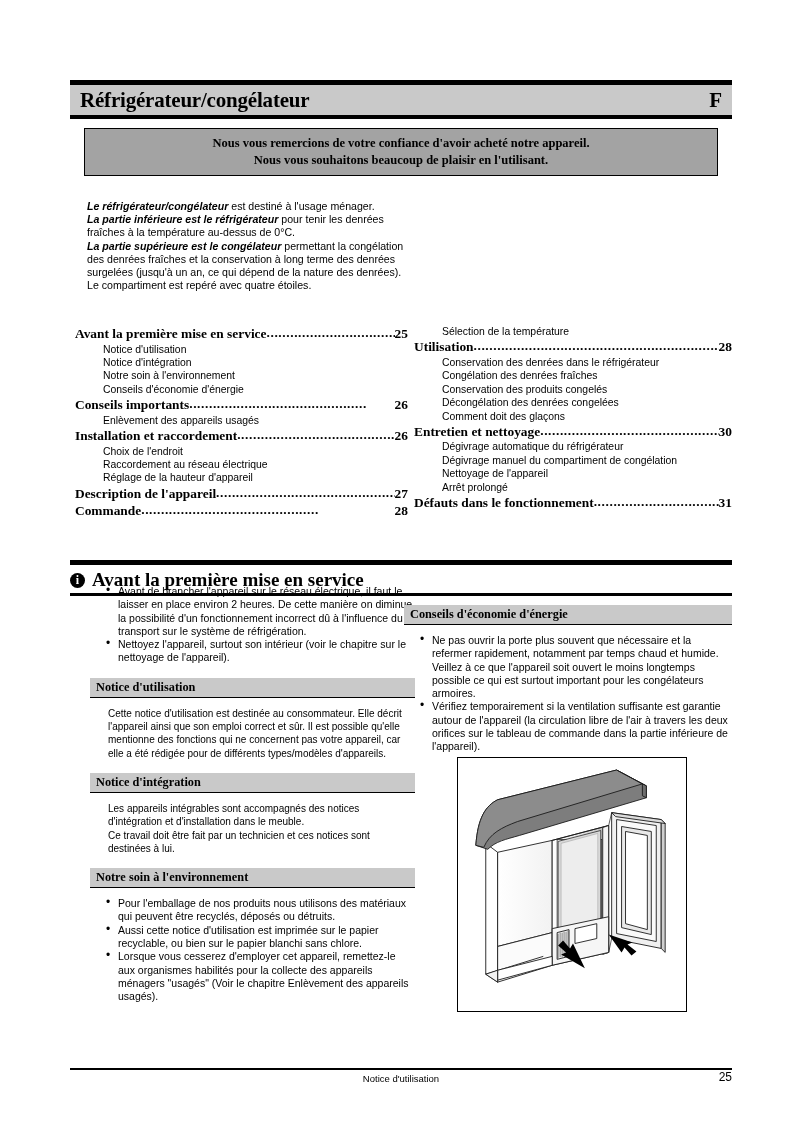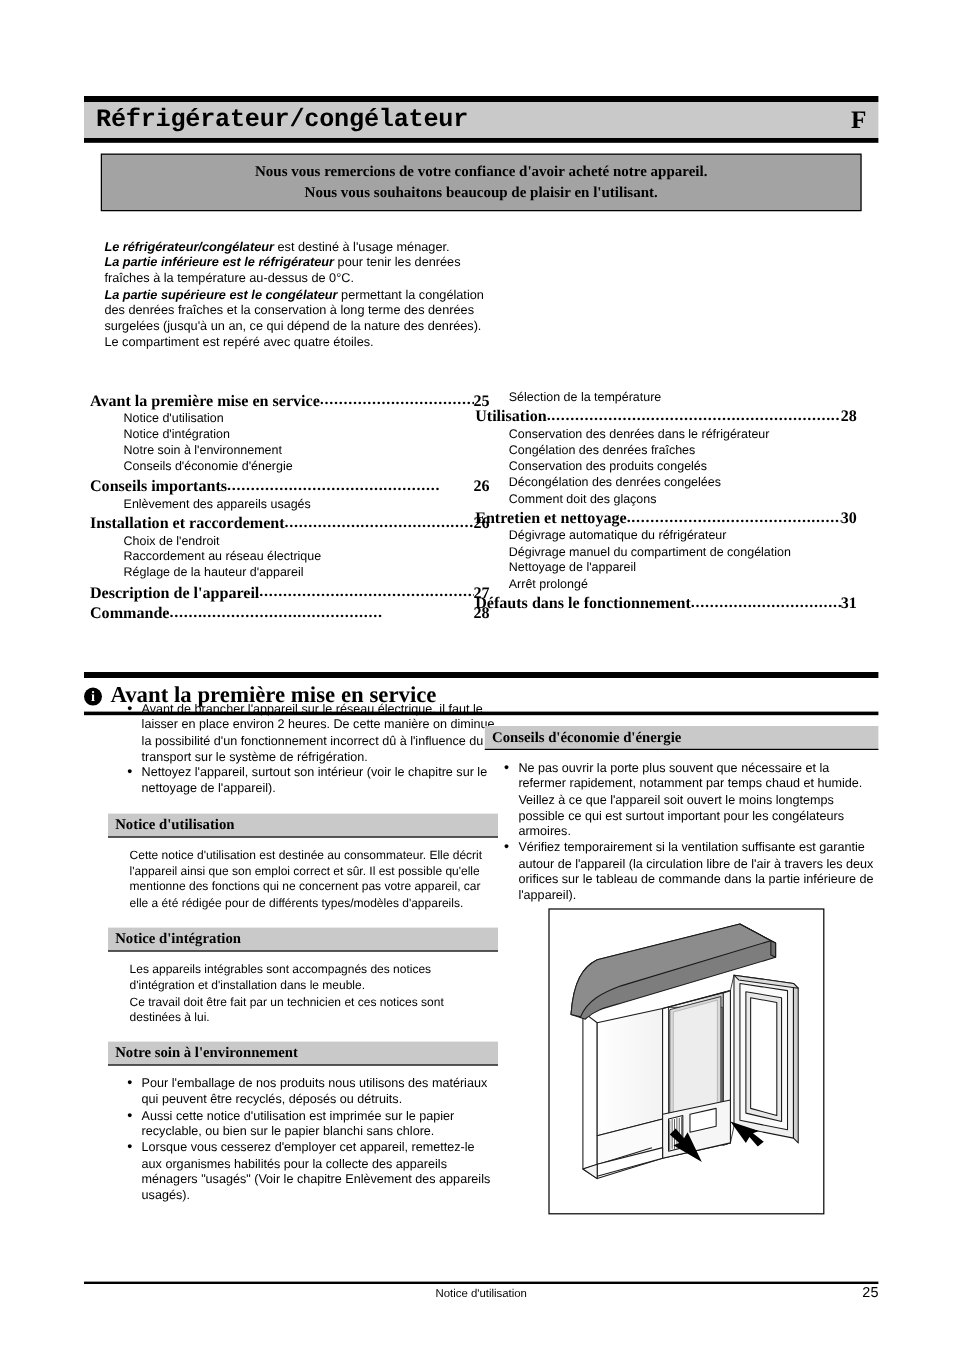--- a/index.html
+++ b/index.html
@@ -12,21 +12,21 @@
   .page{position:absolute;left:0;top:0;width:802px;height:1134px;}
 
   
   .titlebar-wrap{position:absolute;left:70px;top:80px;width:662px;}
   .titlebar-rule-top{height:5px;background:#000;}
   .titlebar{
     background:#c9c9c9;height:30px;display:flex;align-items:center;
     justify-content:space-between;padding:0 10px 0 10px;box-sizing:border-box;
   }
   .titlebar-title{
-    font-family:Liberation Mono, monospace;font-weight:bold;font-size:21px;
+    font-family:Liberation Serif, serif;font-weight:bold;font-size:21px;
     letter-spacing:-0.2px;line-height:1;
   }
   .titlebar-lang{
     font-family:"Liberation Serif", serif;font-weight:bold;font-size:21px;line-height:1;
   }
   .titlebar-rule-bot{height:4px;background:#000;}
 
   
   .thanks{
     position:absolute;left:84px;top:128px;width:634px;height:48px;
@@ -41,21 +41,21 @@
   
   .intro{
     position:absolute;left:87px;top:200px;width:330px;
     font-size:10.6px;line-height:13.2px;
   }
   .intro b{font-weight:bold;font-style:italic;}
 
   
   .toc{position:absolute;top:325px;font-size:10.5px;}
   .toc-left{left:75px;width:333px;}
-  .toc-right{left:396px;width:318px;}
+  .toc-right{left:414px;width:318px;}
   .toc-main{
     font-family:"Liberation Serif", serif;font-weight:bold;font-size:13.4px;
     line-height:17.5px;display:flex;align-items:baseline;white-space:nowrap;
   }
   .toc-main .t{flex:0 0 auto;}
   .toc-main .dots{
     flex:1 1 auto;overflow:hidden;white-space:nowrap;
     letter-spacing:0.6px;margin:0 0px;position:relative;top:-1px;
   }
   .toc-main .pg{flex:0 0 auto;}

